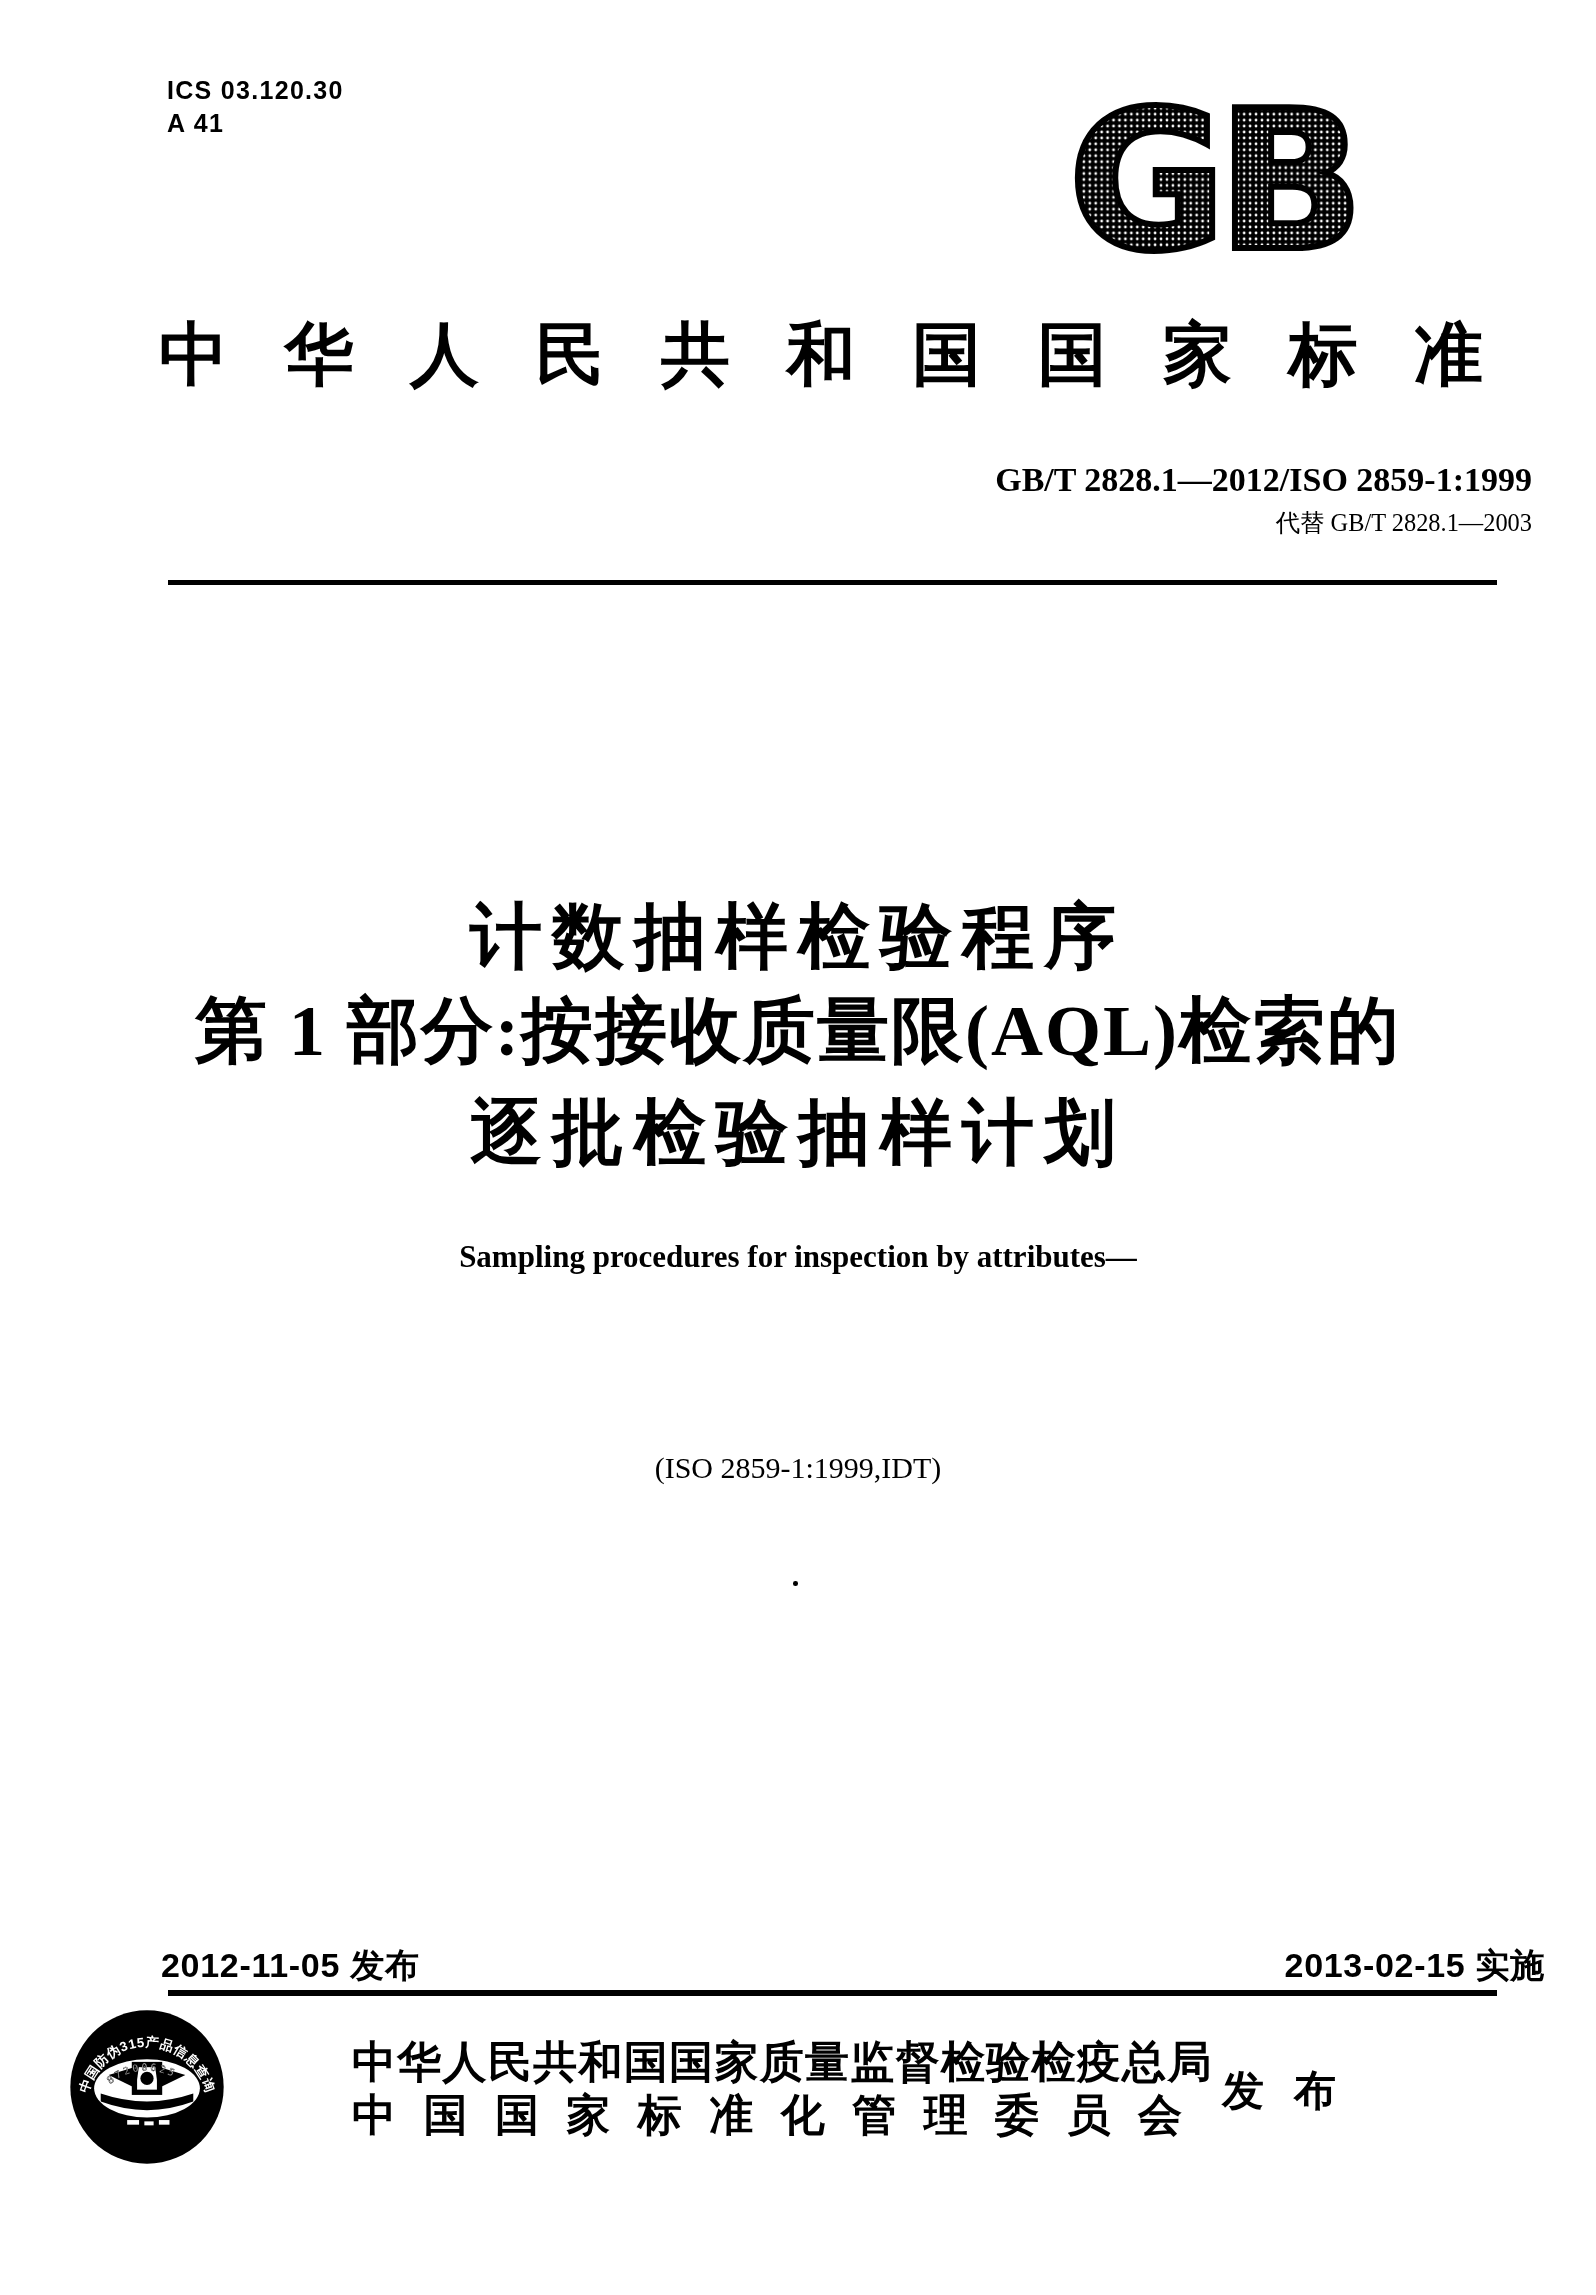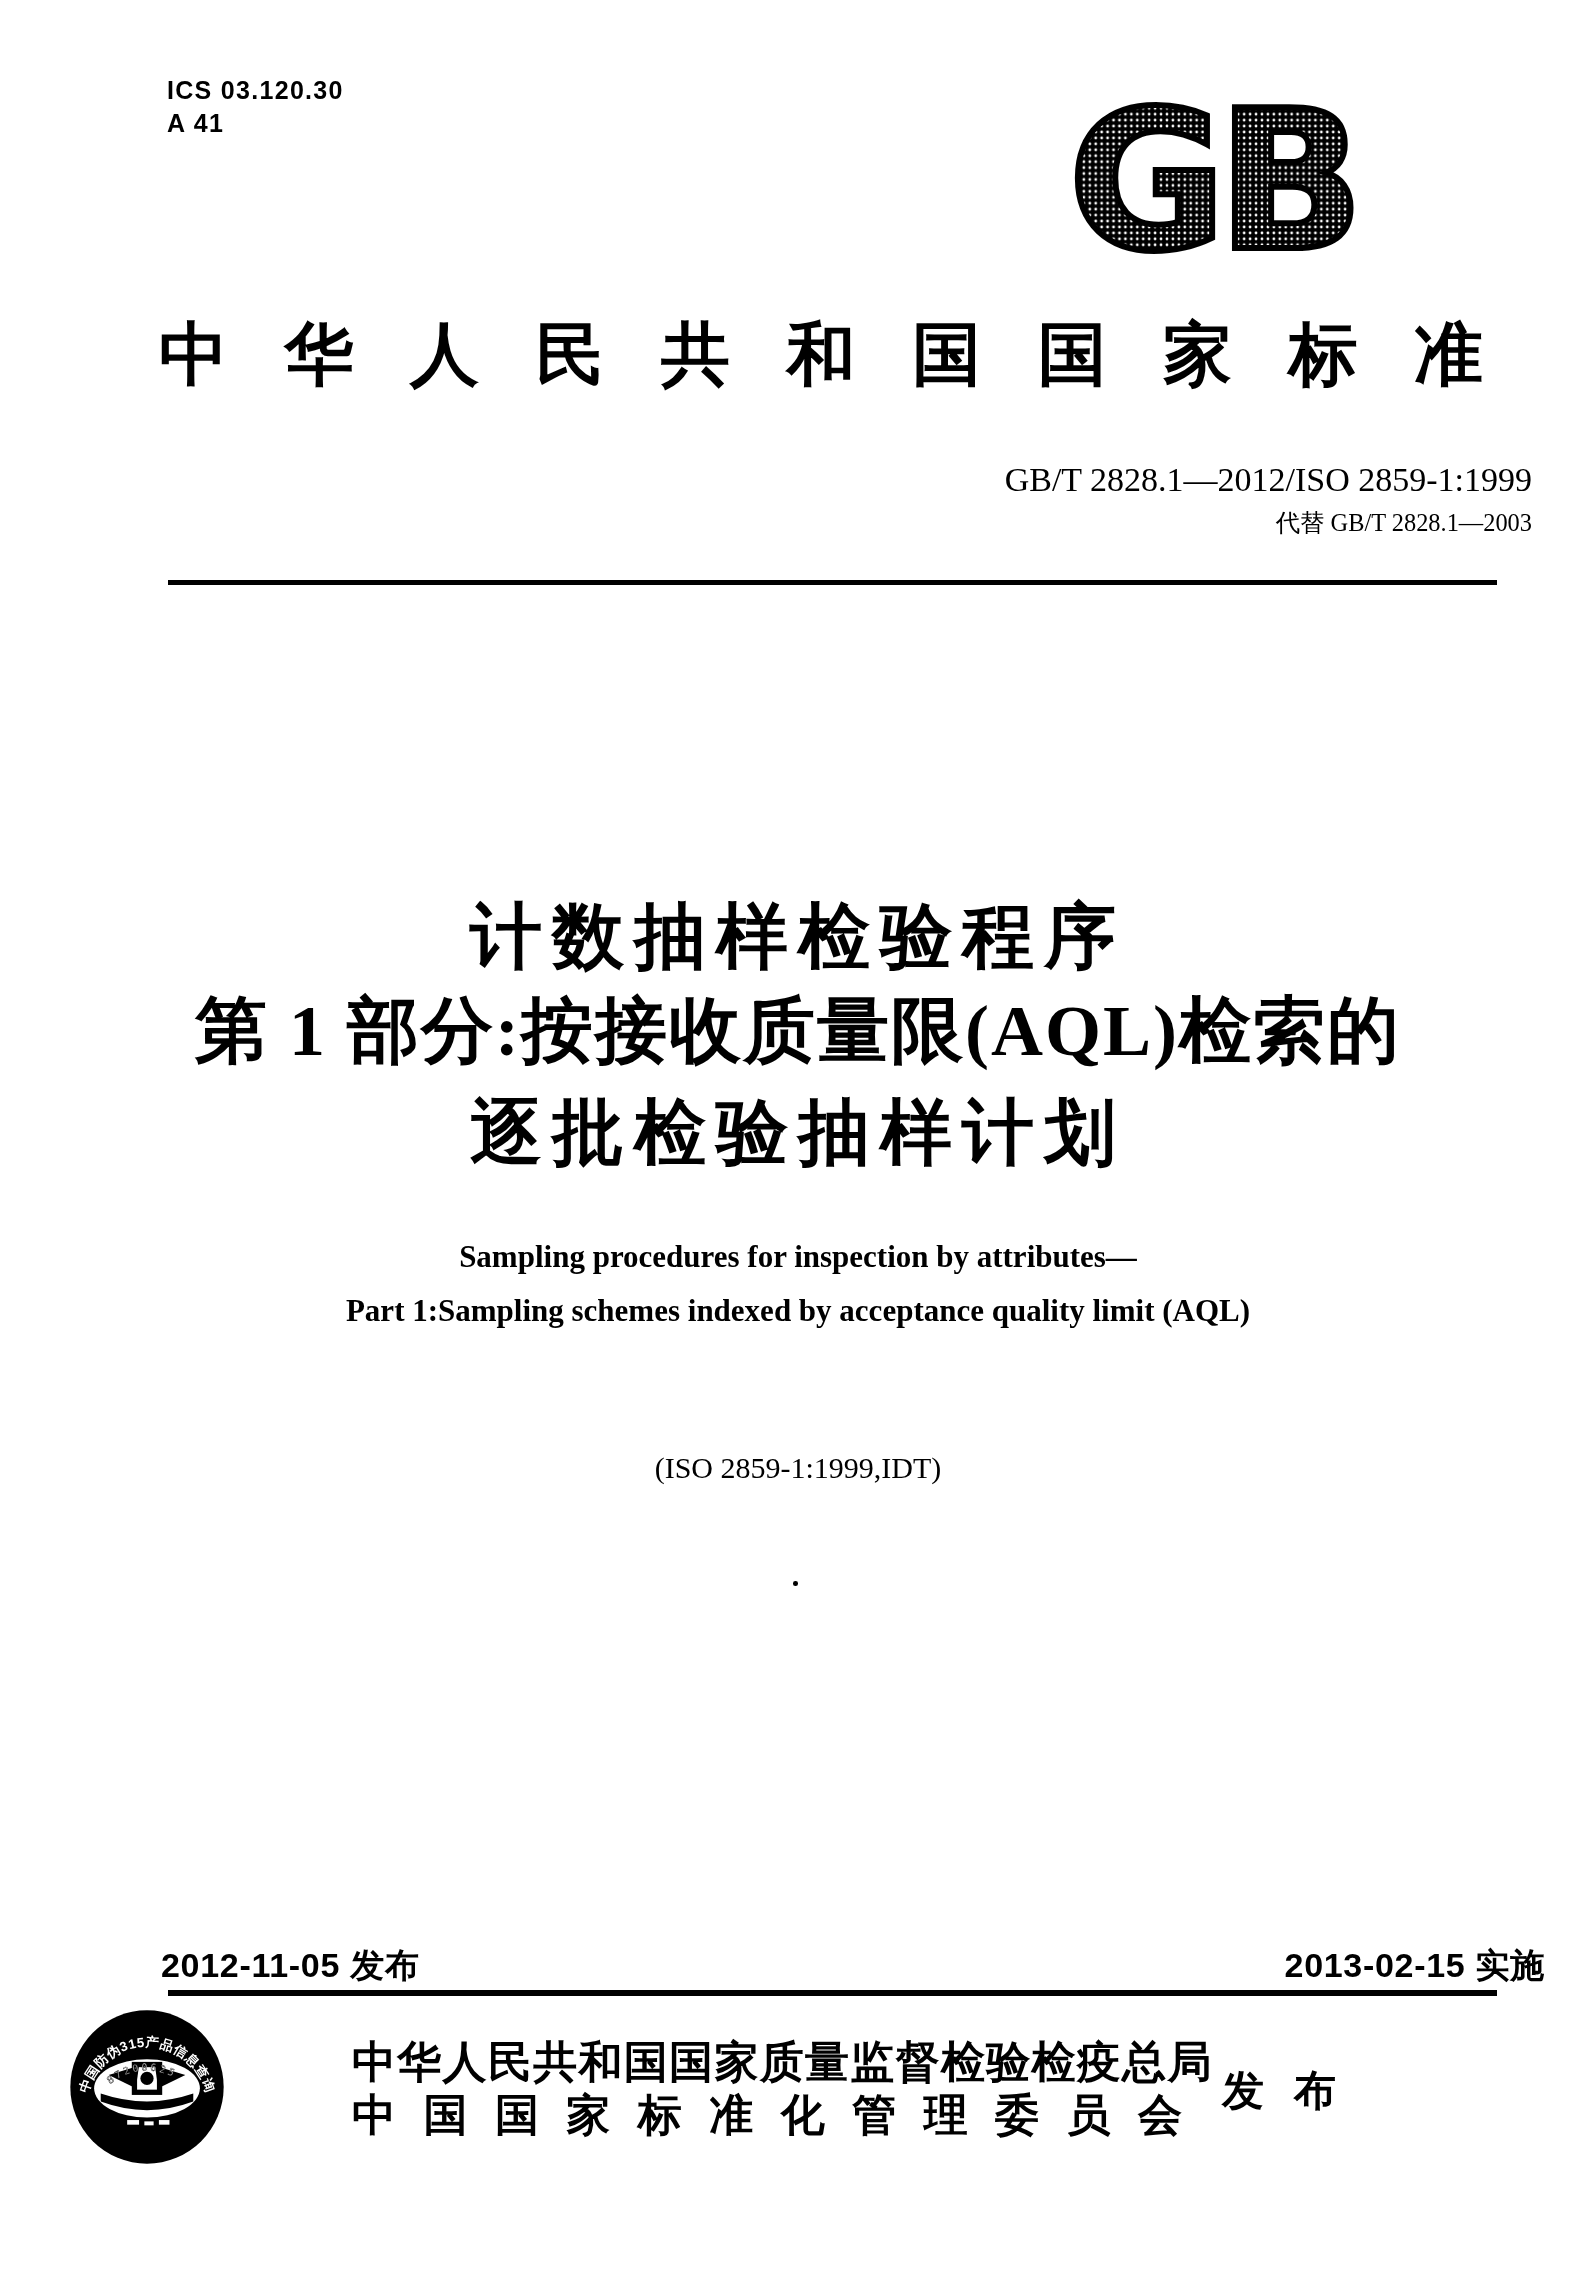--- a/index.html
+++ b/index.html
@@ -5,21 +5,21 @@
   html,body{margin:0;padding:0;background:#888;}
   .page{
     position:relative;width:1596px;height:2295px;background:#ffffff;
     font-family:"Liberation Serif","DejaVu Serif",serif;color:#000;overflow:hidden;padding-left:48px;
   }
   .abs{position:absolute;}
   .ics-block{left:167px;top:74px;font-family:"Liberation Sans","DejaVu Sans",sans-serif;
     font-weight:600;font-size:25px;line-height:33px;letter-spacing:1.3px;}
   .gb-logo{left:1069px;top:94px;width:285px;height:173px;}
   .std-heading{left:159px;top:318px;width:1324px;font-size:69px;font-weight:700;line-height:74px;}
-  .std-number{right:112px;top:461px;font-size:34px;font-weight:400;text-align:left;
+  .std-number{right:112px;top:461px;font-size:34px;font-weight:700;text-align:left;
     font-family:"Liberation Serif","DejaVu Serif",serif;}
   .replaces{right:112px;top:507px;font-size:24.4px;font-weight:400;text-align:right;}
   .rule{left:168px;width:1329px;background:#000;}
   .rule-top{top:580px;height:4.6px;}
   .rule-bottom{top:1990px;height:6px;}
   .center-band{left:137px;width:1322px;text-align:center;}
   .title-cn{font-weight:700;font-size:72px;line-height:66px;}
   .ls-wide{letter-spacing:10px;}
   .title-en{font-weight:700;font-size:31px;line-height:33px;text-align:center;}
   .iso-ref{font-weight:400;font-size:30px;}
@@ -73,21 +73,20 @@
   <div class="abs std-number">GB/T 2828.1—2012/ISO 2859-1:1999</div>
   <div class="abs replaces">代替 GB/T 2828.1—2003</div>
 
   <div class="abs rule rule-top"></div>
 
   <div class="abs center-band title-cn ls-wide" style="top:904px;">计数抽样检验程序</div>
   <div class="abs center-band title-cn" style="top:998px;letter-spacing:2px;">第 1 部分:按接收质量限(AQL)检索的</div>
   <div class="abs center-band title-cn ls-wide" style="top:1100px;">逐批检验抽样计划</div>
 
   <div class="abs center-band title-en" style="top:1240px;">Sampling procedures for inspection by attributes—</div>
-  <div class="abs center-band title-en" style="top:1294px;">Part 1:Sampling schemes indexed by acceptance quality limit (AQL)</div>
 
   <div class="abs center-band iso-ref" style="top:1451px;">(ISO 2859-1:1999,IDT)</div>
 
   <div class="abs tiny-dot"></div>
 
   <div class="abs date-line date-left">2012-11-05 发布</div>
   <div class="abs date-line date-right">2013-02-15 实施</div>
 
   <div class="abs rule rule-bottom"></div>
 

